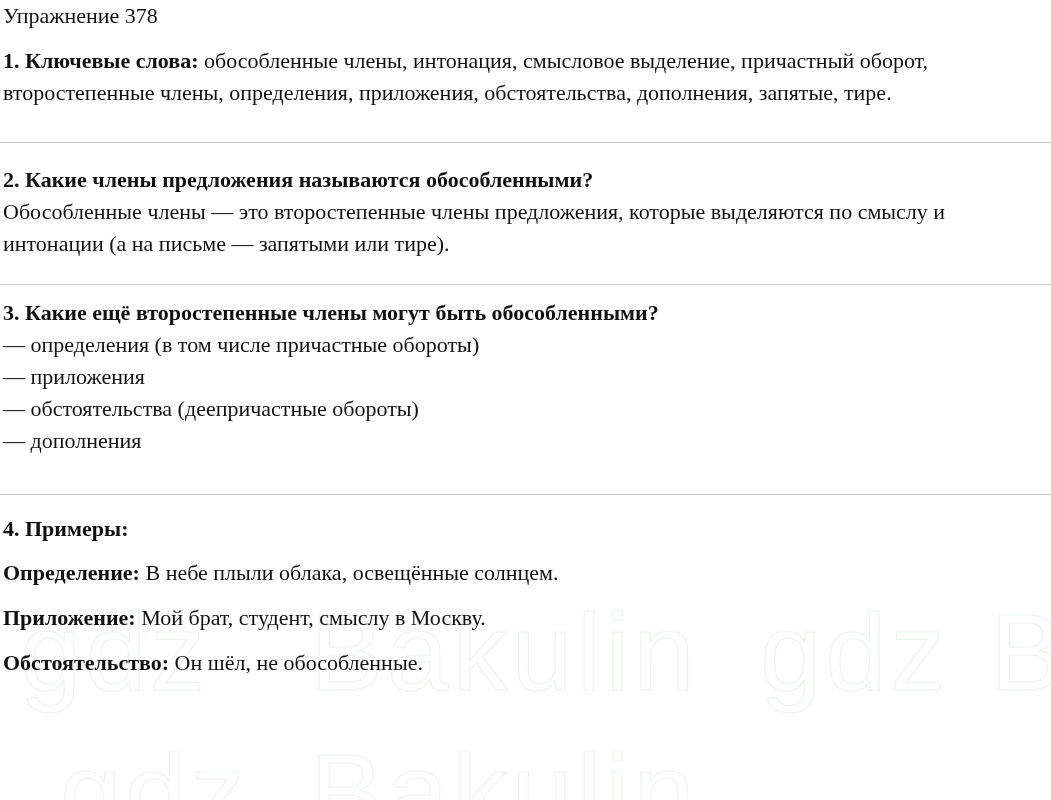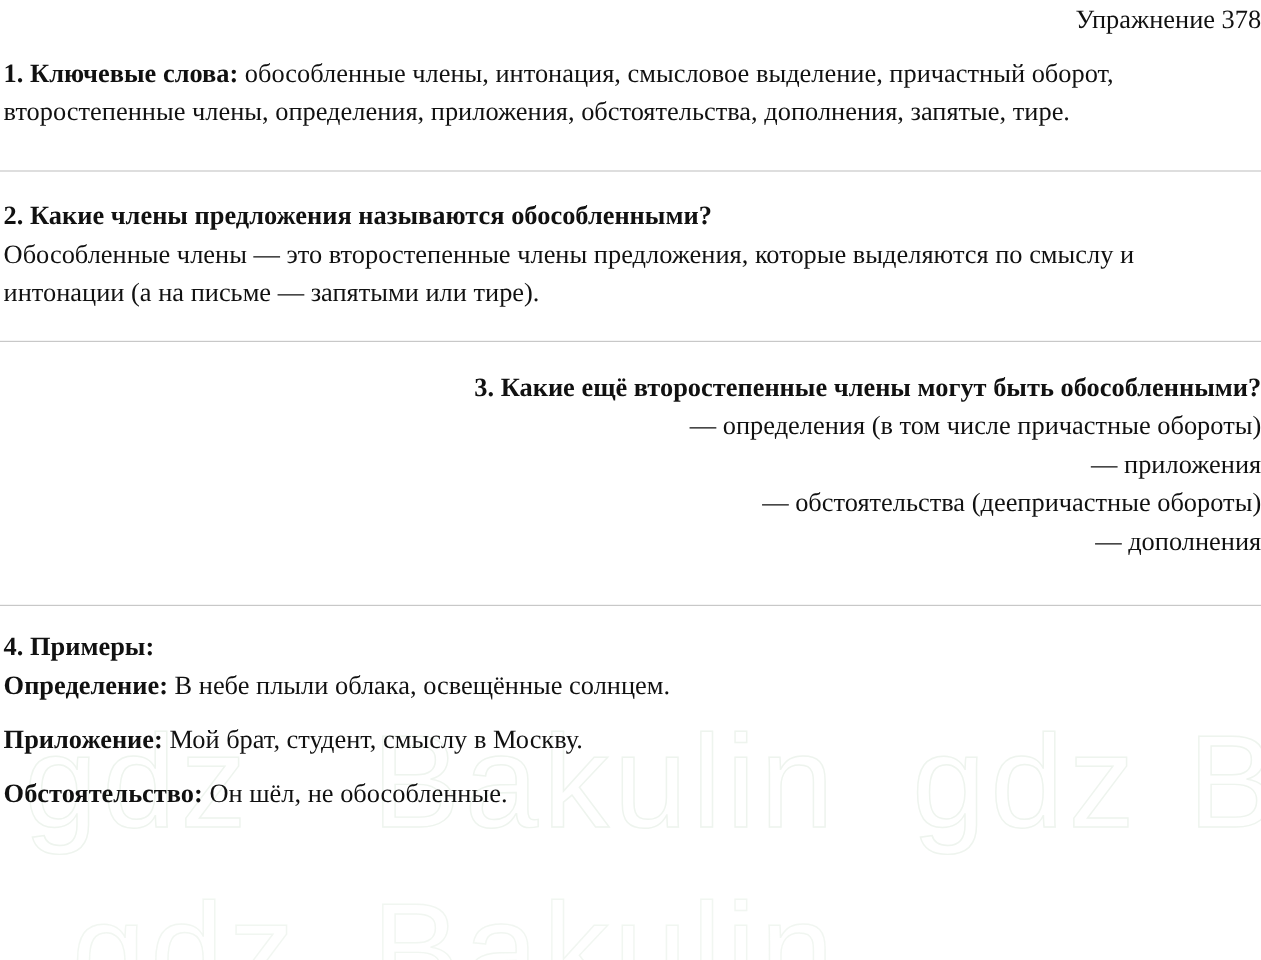--- a/index.html
+++ b/index.html
@@ -35,41 +35,40 @@
     .content {
       position: relative;
       z-index: 1;
       padding: 0 0 0 3px;
     }
     .title {
       font-size: 22px;
       line-height: 26px;
       padding-top: 3px;
       margin: 0 0 16px 0;
-      text-align: right;
     }
     .section p {
       margin: 0;
       font-size: 22px;
       line-height: 32px;
     }
     b { font-weight: bold; }
     .divider {
       height: 1px;
       background: #c8c8c8;
       border: none;
       margin: 0;
       width: 1051px;
       margin-left: -3px;
     }
     .s1 { margin-bottom: 33px; }
     .s2 { margin-top: 21px; margin-bottom: 24px; }
-    .s3 { margin-top: 22px; margin-bottom: 37px; text-align: right; }
+    .s3 { margin-top: 12px; margin-bottom: 37px; }
     .s4 { margin-top: 18px; }
-    .s4 p.head { margin-bottom: 0; }
+    .s4 p.head { margin-bottom: 12px; }
     .s4 p.ex { margin-bottom: 13px; }
   </style>
 </head>
 <body>
 
 <div class="watermark">
   <div class="wm-text" style="left:20px; top:560px;">gdz</div>
   <div class="wm-text" style="left:310px; top:560px;">Bakulin</div>
   <div class="wm-text" style="left:760px; top:560px;">gdz</div>
   <div class="wm-text" style="left:990px; top:560px;">B</div>

